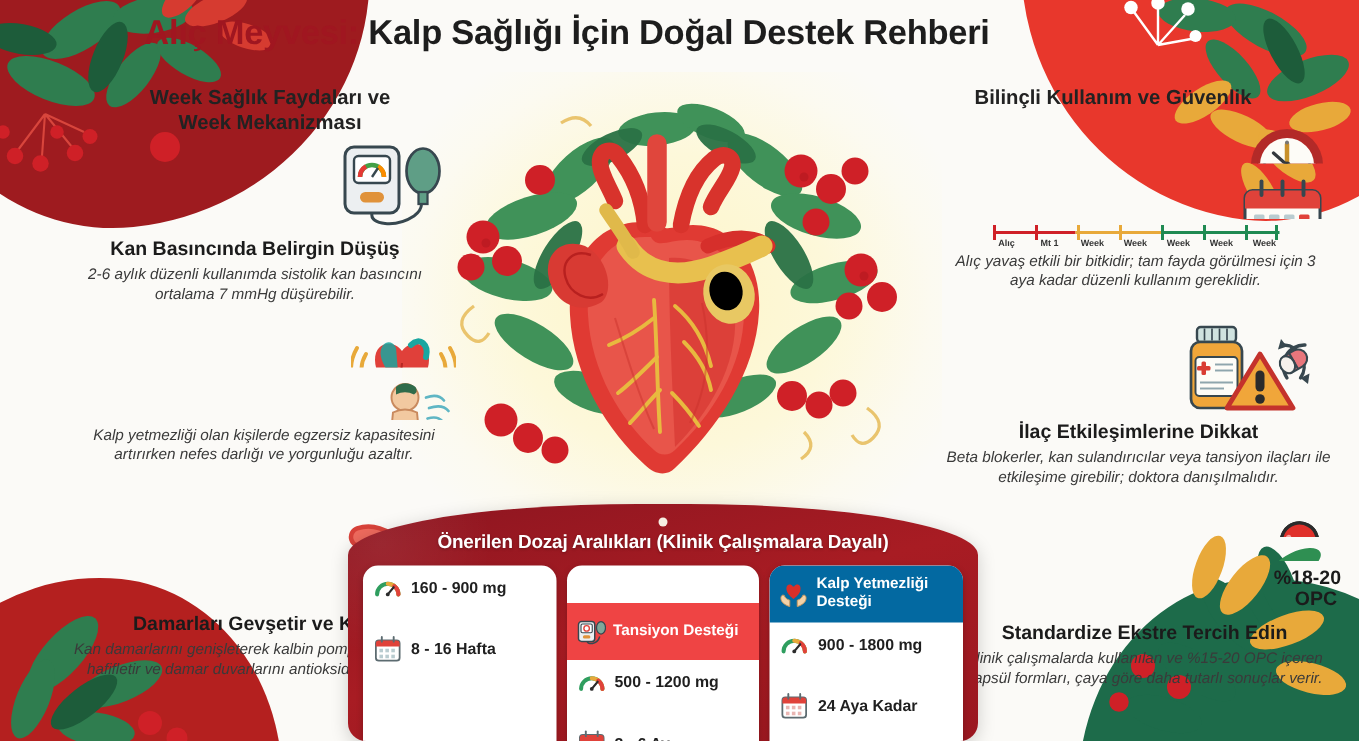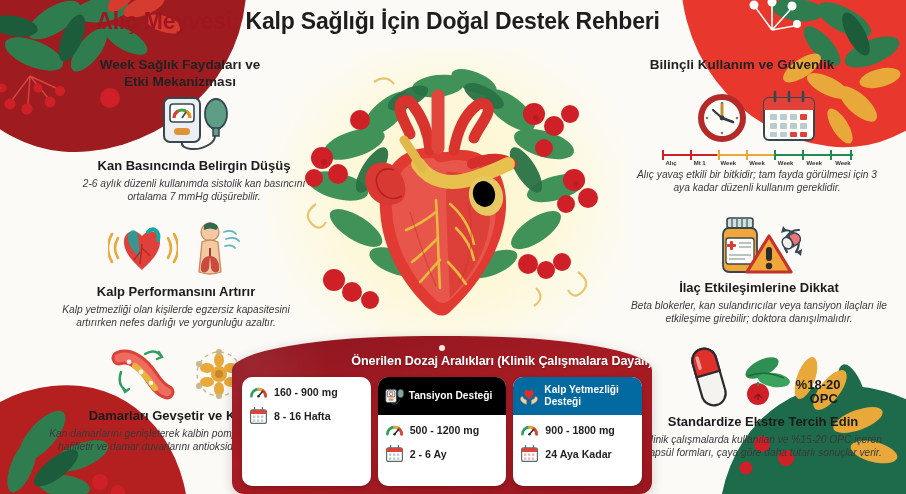--- a/index.html
+++ b/index.html
@@ -59,30 +59,30 @@
     position: absolute; z-index: 30; text-align: center;
     font-size: 13.5px; font-weight: 700; color: #222; line-height: 1.28;
   }
   .col-head.left  { left: 55px;  top: 56px; width: 250px; }
   .col-head.right { left: 611px; top: 56px; width: 262px; }
 
   
   .block { position: absolute; z-index: 30; text-align: center; }
   .block .icons {
     height: 62px; display: flex; align-items: flex-end; justify-content: center;
-    gap: 8px; margin-bottom: 4px;
+    gap: 8px; margin-bottom: 4px; flex-direction: column;
   }
   .block h3 {
     font-size: 13px; font-weight: 700; color: #1b1b1b; line-height: 1.2; margin-bottom: 3px;
   }
   .block p {
     font-size: 10.2px; color: #3a3a3a; line-height: 1.3; font-style: italic;
   }
 
-  .b-bp      { left: 68px;  top: 92px;  width: 252px; }
+  .b-bp      { left: 44px;  top: 92px;  width: 252px; }
   .b-perf    { left: 48px;  top: 218px; width: 256px; }
   .b-vessel  { left: 44px;  top: 342px; width: 262px; }
   .b-wait    { left: 628px; top: 80px;  width: 258px; }
   .b-inter   { left: 628px; top: 214px; width: 262px; }
   .b-std     { left: 632px; top: 344px; width: 262px; }
 
   .b-wait .icons, .b-std .icons { height: 66px; }
 
   
   .dosage-panel {
@@ -95,44 +95,44 @@
   }
   .dosage-panel::before {
     content:""; position:absolute; left:-14px; top:-10px; width:120px; height:120px;
     background: radial-gradient(circle at 30% 30%, rgba(255,255,255,0.07), rgba(255,255,255,0) 62%);
   }
   .panel-dot {
     position: absolute; left: 50%; top: 9px; width: 6px; height: 6px; margin-left: -3px;
     background: #f6eee2; border-radius: 50%;
   }
   .panel-title {
-    position: relative; text-align: right; color: #fff;
+    position: relative; text-align: center; color: #fff;
     font-size: 12.6px; font-weight: 700; padding-top: 18px; letter-spacing: -0.1px;
     text-shadow: 0 1px 2px rgba(0,0,0,0.3);
   }
   .cards {
     position: relative; display: flex; gap: 7px; padding: 9px 10px 0 10px;
   }
   .dcard {
     flex: 1; background: #ffffff; border-radius: 10px; overflow: hidden;
     box-shadow: 0 2px 5px rgba(0,0,0,0.22);
   }
   .dcard-head {
     display: flex; align-items: center; gap: 5px; padding: 5px 6px 5px 6px; min-height: 38px;
   }
   .dcard-head .hicon { width: 20px; height: 20px; flex: 0 0 20px; }
   .dcard-head .hlabel {
     color: #fff; font-size: 10.2px; font-weight: 700; line-height: 1.14; text-align: left;
   }
   .h-red   { background: #e0302a; }
-  .h-green { background: #000000; }
+  .h-green { background: #ef4444; margin-top: 25px; }
   .h-dgreen{ background: #0369a1; }
   .dcard-body { padding: 5px 6px 7px 7px; }
   .drow {
-    display: flex; align-items: center; gap: 6px; margin-bottom: 5px;
+    display: flex; align-items: center; gap: 6px; margin-bottom: 22px;
   }
   .drow:last-child { margin-bottom: 16px; }
   .drow .ricon { width: 19px; height: 19px; flex: 0 0 19px; }
   .drow .rtext { font-size: 10.6px; font-weight: 700; color: #1f1f1f; white-space: nowrap; }
 
   
   .timeline { width: 200px; margin: 2px auto 2px auto; }
   .tl-bar { position: relative; height: 10px; }
   .tl-seg { position: absolute; top: 4px; height: 2.4px; }
   .tl-tick { position: absolute; top: 0; width: 2.2px; height: 10px; }
@@ -340,21 +340,21 @@
 
       <g fill="none" stroke="#c9302b" stroke-width="1.4" opacity="0.45">
         <path d="M132 160 C140 186 148 212 158 234"></path>
         <path d="M190 150 C196 178 194 206 182 230"></path>
       </g>
     </g>
   </svg>
 
   <div class="col-head left">
     <div>Week Sağlık Faydaları ve</div>
-    <div>Etki Mekanizması</div>
+    <div>Week Mekanizması</div>
   </div>
 
   <div class="block b-bp">
     <div class="icons">
       <svg width="72" height="62">
         <rect x="6" y="6" width="36" height="44" rx="6" fill="#eceff1" stroke="#37474f" stroke-width="2"></rect>
         <rect x="12" y="12" width="24" height="18" rx="3" fill="#fff" stroke="#37474f" stroke-width="1.6"></rect>
         <path d="M16 26 A8 8 0 0 1 32 26" fill="none" stroke="#43a047" stroke-width="3"></path>
         <path d="M16 26 A8 8 0 0 1 20 19" fill="none" stroke="#e53935" stroke-width="3"></path>
         <path d="M28 19 A8 8 0 0 1 32 26" fill="none" stroke="#fb8c00" stroke-width="3"></path>
@@ -392,21 +392,20 @@
         <path d="M24 28 L24 38" stroke="#a03d33" stroke-width="2"></path>
         <path d="M24 36 C18 36 14 42 15 50 C16 54 22 53 23 48 Z" fill="#c94a3f"></path>
         <path d="M24 36 C30 36 34 42 33 50 C32 54 26 53 25 48 Z" fill="#c94a3f"></path>
         <g stroke="#5fb6c4" stroke-width="1.8" fill="none" stroke-linecap="round">
           <path d="M38 12 q8 -3 12 2"></path>
             <path d="M40 19 q9 -3 13 2"></path>
             <path d="M39 26 q7 -2 10 2"></path>
         </g>
       </svg>
     </div>
-    <h3>Kalp Performansını Artırır</h3>
     <p>Kalp yetmezliği olan kişilerde egzersiz kapasitesini artırırken nefes darlığı ve yorgunluğu azaltır.</p>
   </div>
 
   <div class="block b-vessel">
     <div class="icons">
       <svg width="80" height="62">
         <path d="M14 16 C26 12 38 22 46 34 C52 43 56 48 62 50" fill="none" stroke="#d8423a" stroke-width="15" stroke-linecap="round"></path>
         <path d="M14 16 C26 12 38 22 46 34 C52 43 56 48 62 50" fill="none" stroke="#ef6b5e" stroke-width="9" stroke-linecap="round"></path>
         <path d="M30 24 C38 30 44 38 50 46" fill="none" stroke="#e8b33f" stroke-width="6" stroke-linecap="round"></path>
         <g fill="#fff" opacity="0.9">

